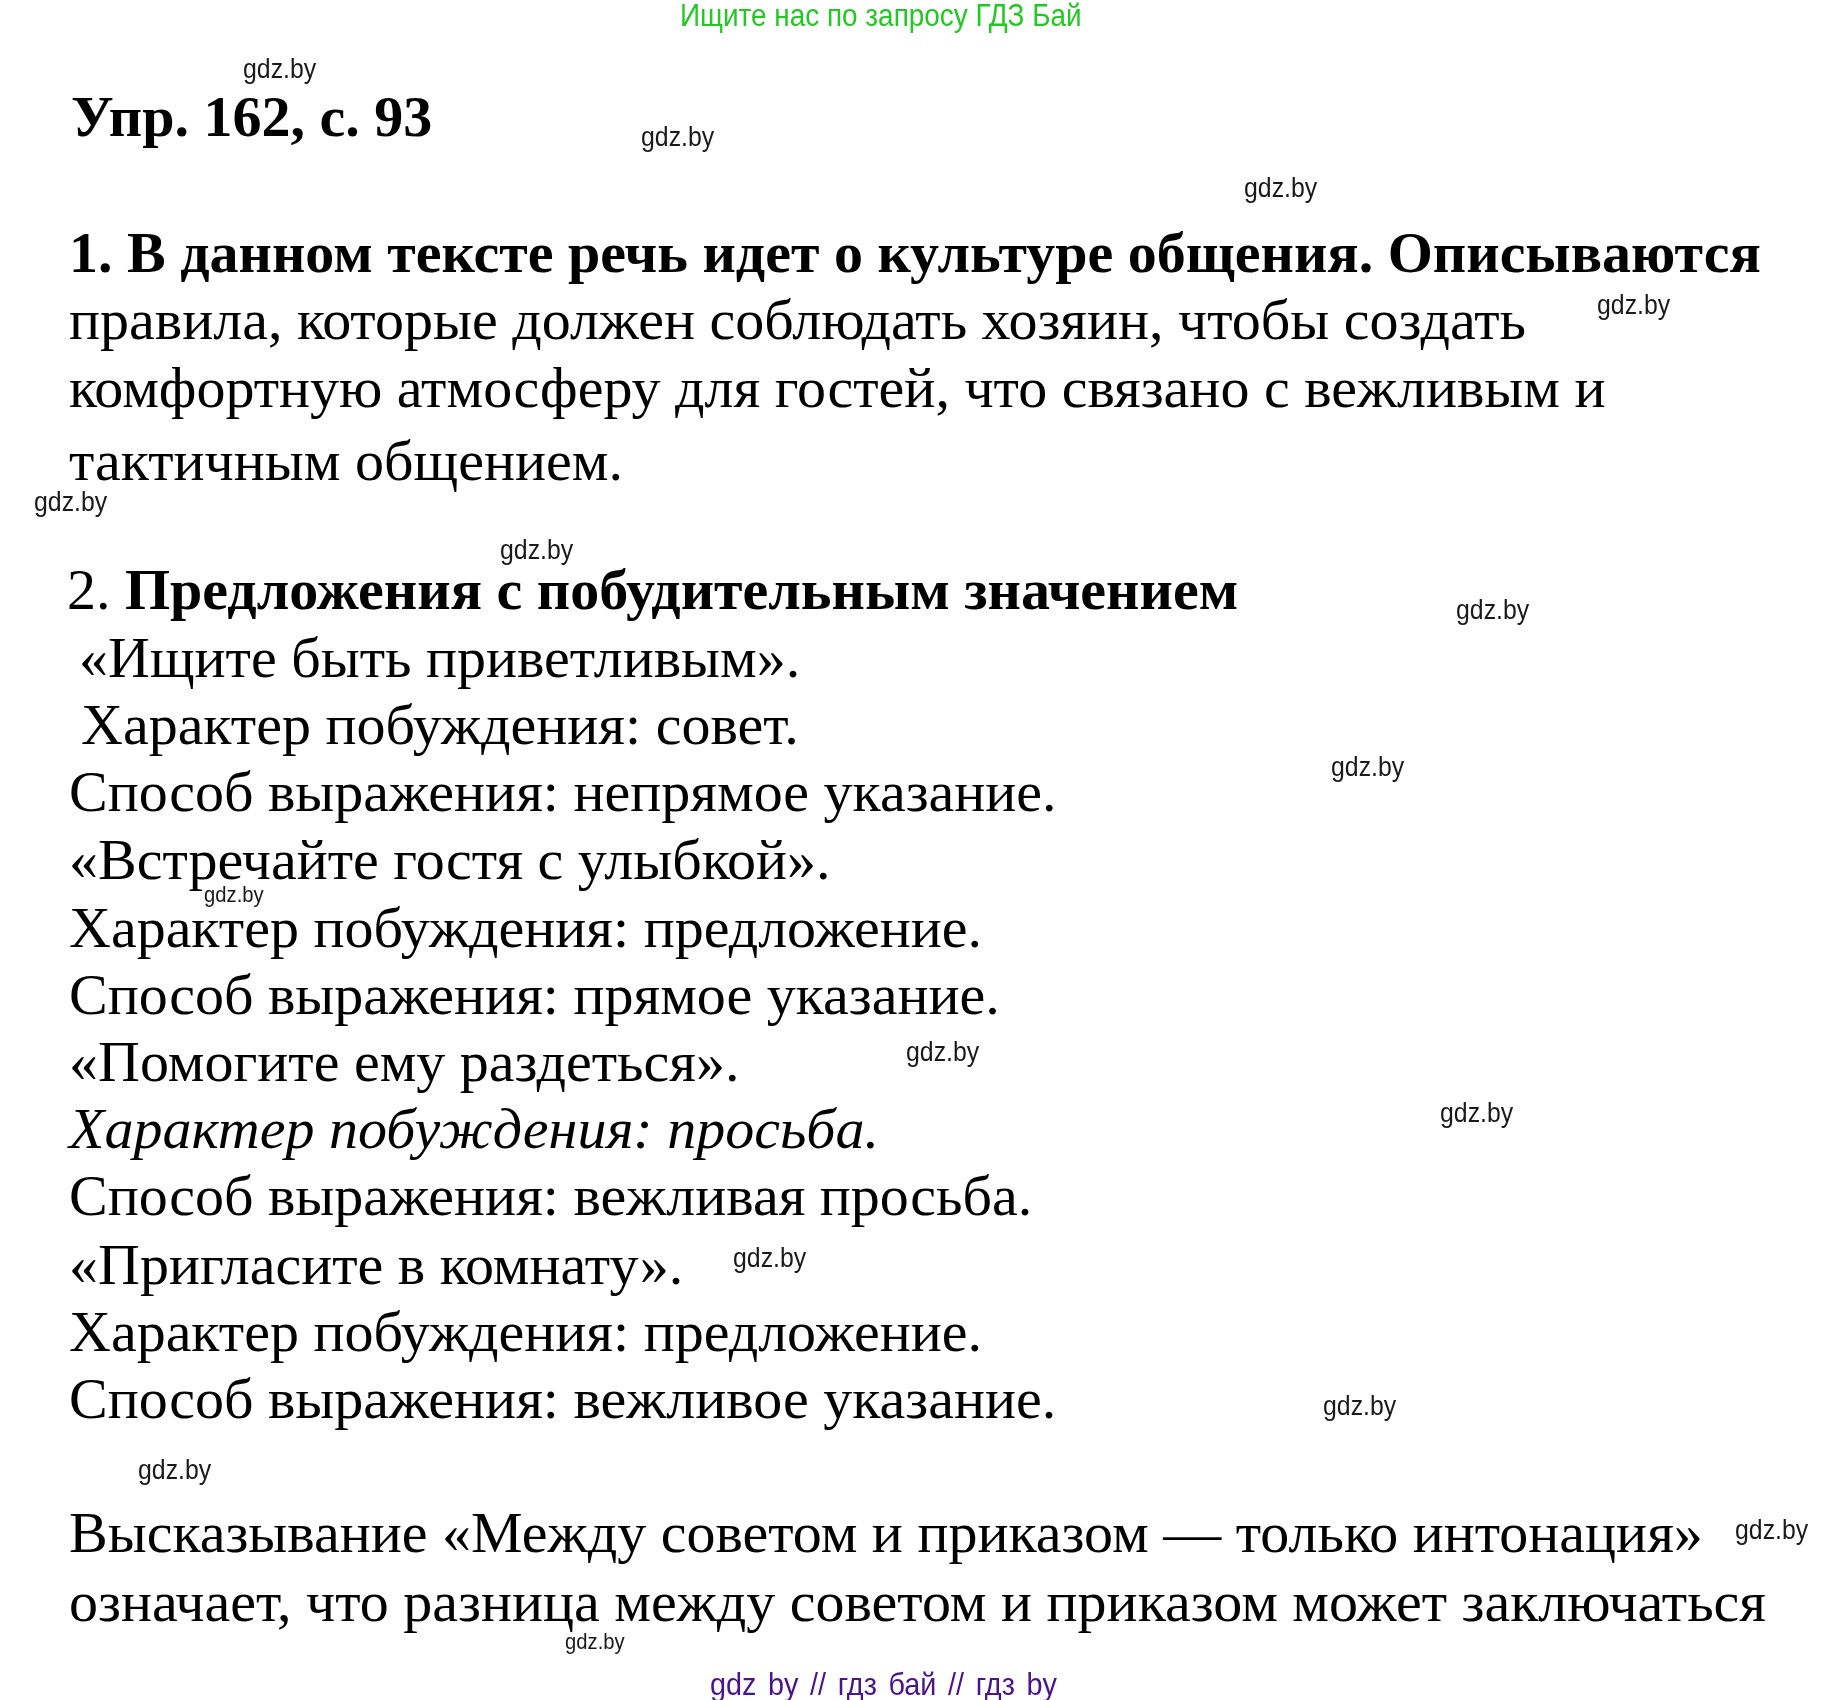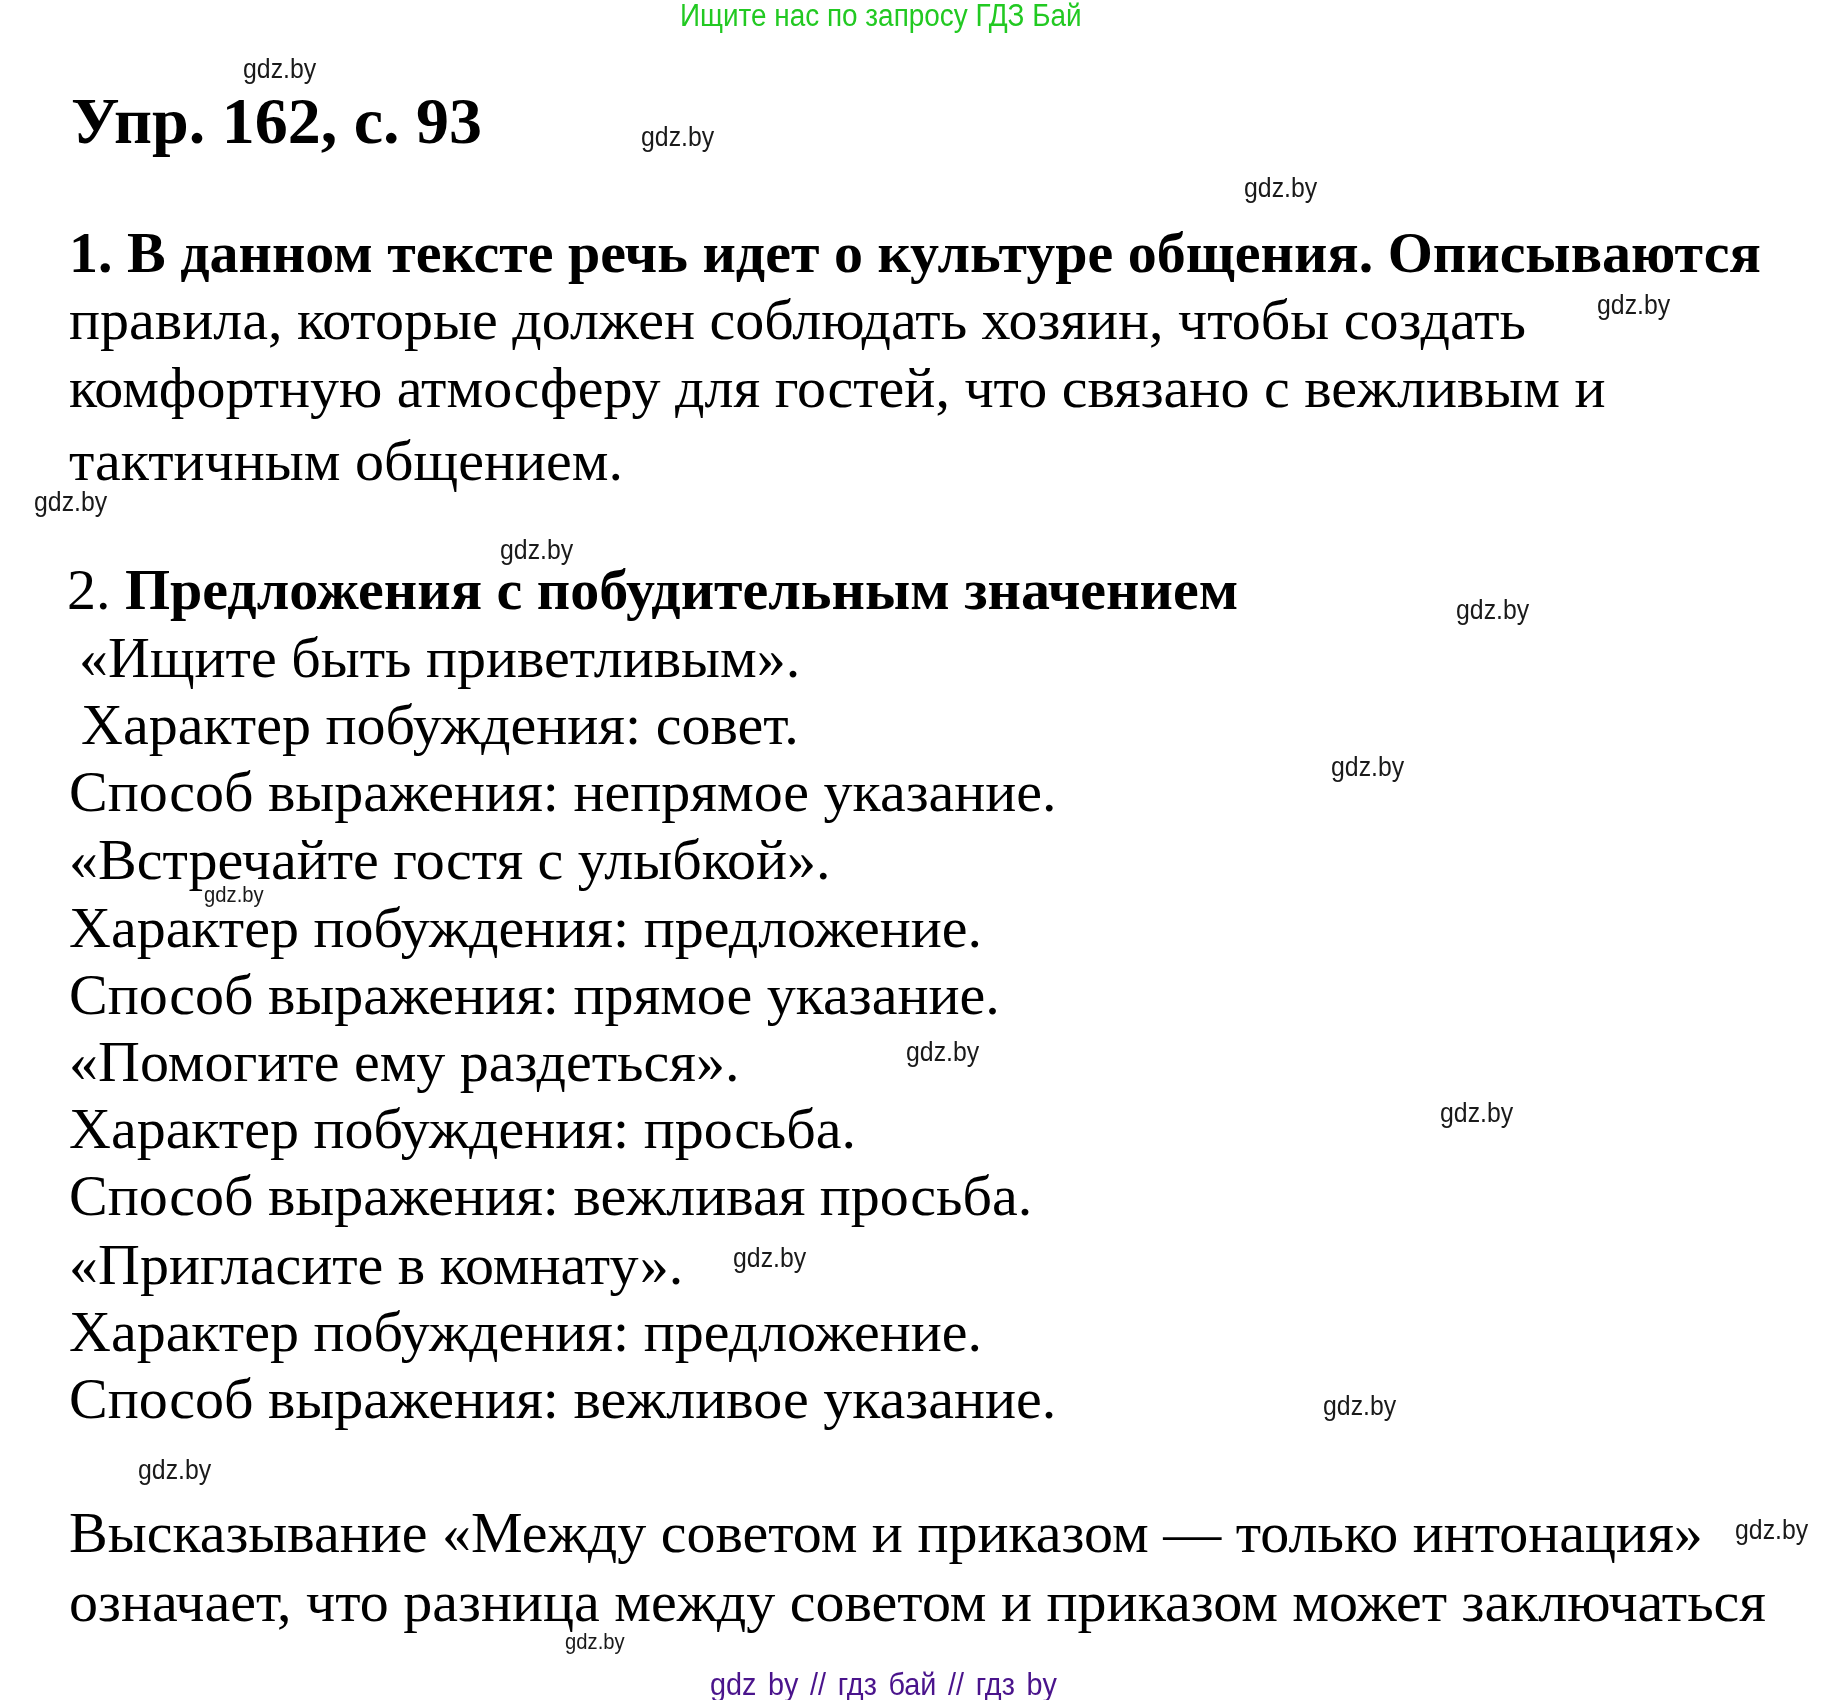--- a/index.html
+++ b/index.html
@@ -1,21 +1,21 @@
 <!DOCTYPE html>
 <html><head>
 <meta charset="utf-8">
 <style>
   html, body { margin: 0; padding: 0; background: #ffffff; }
   body { width: 1838px; height: 1700px; position: relative; overflow: hidden; }
   .abs { position: absolute; white-space: nowrap; }
   .serif { font-family: "Liberation Serif", "DejaVu Serif", serif; color: #000; }
   .sans { font-family: "Liberation Sans", "DejaVu Sans", sans-serif; }
   .body-line { font-size: 58px; line-height: 1; }
-  .title { font-size: 66px; font-weight: bold; line-height: 1; }
+  .title { font-size: 58px; font-weight: bold; line-height: 1; }
   .wm { font-size: 27px; color: #1a1a1a; line-height: 1; transform: scaleX(0.92); transform-origin: left top; }
   .wm-small { font-size: 22px; }
   .header { font-size: 31px; line-height: 1; transform: scaleX(0.9); transform-origin: left top; }
   .footer { font-size: 32px; line-height: 1; transform: scaleX(0.9); transform-origin: left top; word-spacing: 4px; }
   b.bold { font-weight: bold; }
 </style>
 </head>
 <body>
 
 <div class="abs sans header" style="left:680px; top:0px; color:#22c922;">Ищите нас по запросу ГДЗ Бай</div>
@@ -35,21 +35,21 @@
 </div>
 
 <div>
   <div class="abs serif body-line" style="left:79px; top:629px;">«Ищите быть приветливым».</div>
   <div class="abs serif body-line" style="left:81px; top:696px;">Характер побуждения: совет.</div>
   <div class="abs serif body-line" style="left:69px; top:763px;">Способ выражения: непрямое указание.</div>
   <div class="abs serif body-line" style="left:69px; top:831px;">«Встречайте гостя с улыбкой».</div>
   <div class="abs serif body-line" style="left:69px; top:899px;">Характер побуждения: предложение.</div>
   <div class="abs serif body-line" style="left:69px; top:966px;">Способ выражения: прямое указание.</div>
   <div class="abs serif body-line" style="left:69px; top:1033px;">«Помогите ему раздеться».</div>
-  <div class="abs serif body-line" style="left:69px; top:1100px;">Характер побуждения: просьба.</div>
+  <div class="abs serif body-line" style="left:69px; top:1100px;font-style:italic;">Характер побуждения: просьба.</div>
   <div class="abs serif body-line" style="left:69px; top:1167px;">Способ выражения: вежливая просьба.</div>
   <div class="abs serif body-line" style="left:69px; top:1236px;">«Пригласите в комнату».</div>
   <div class="abs serif body-line" style="left:69px; top:1303px;">Характер побуждения: предложение.</div>
   <div class="abs serif body-line" style="left:69px; top:1370px;text-align:center;">Способ выражения: вежливое указание.</div>
 </div>
 
 <div>
   <div class="abs serif body-line" style="left:69px; top:1504px;">Высказывание «Между советом и приказом — только интонация»</div>
   <div class="abs serif body-line" style="left:69px; top:1573px;">означает, что разница между советом и приказом может заключаться</div>
 </div>

